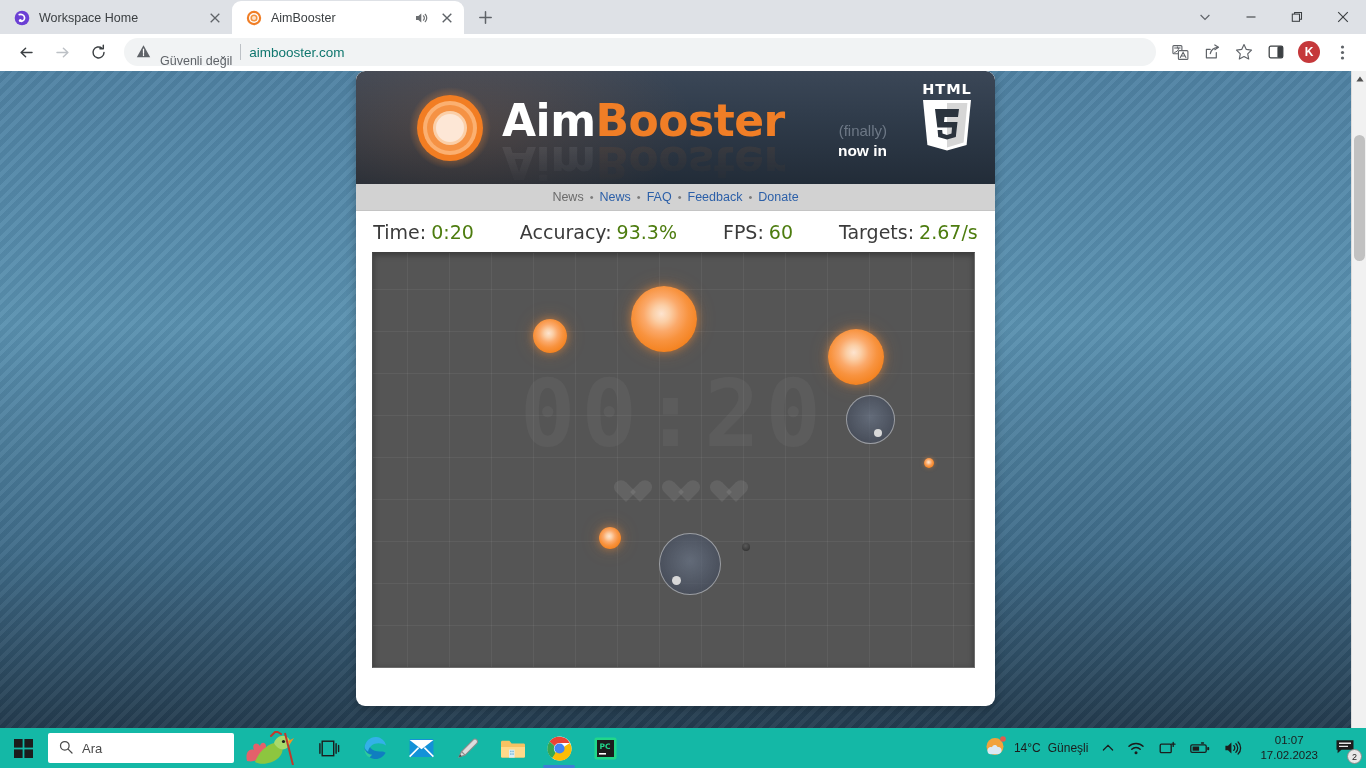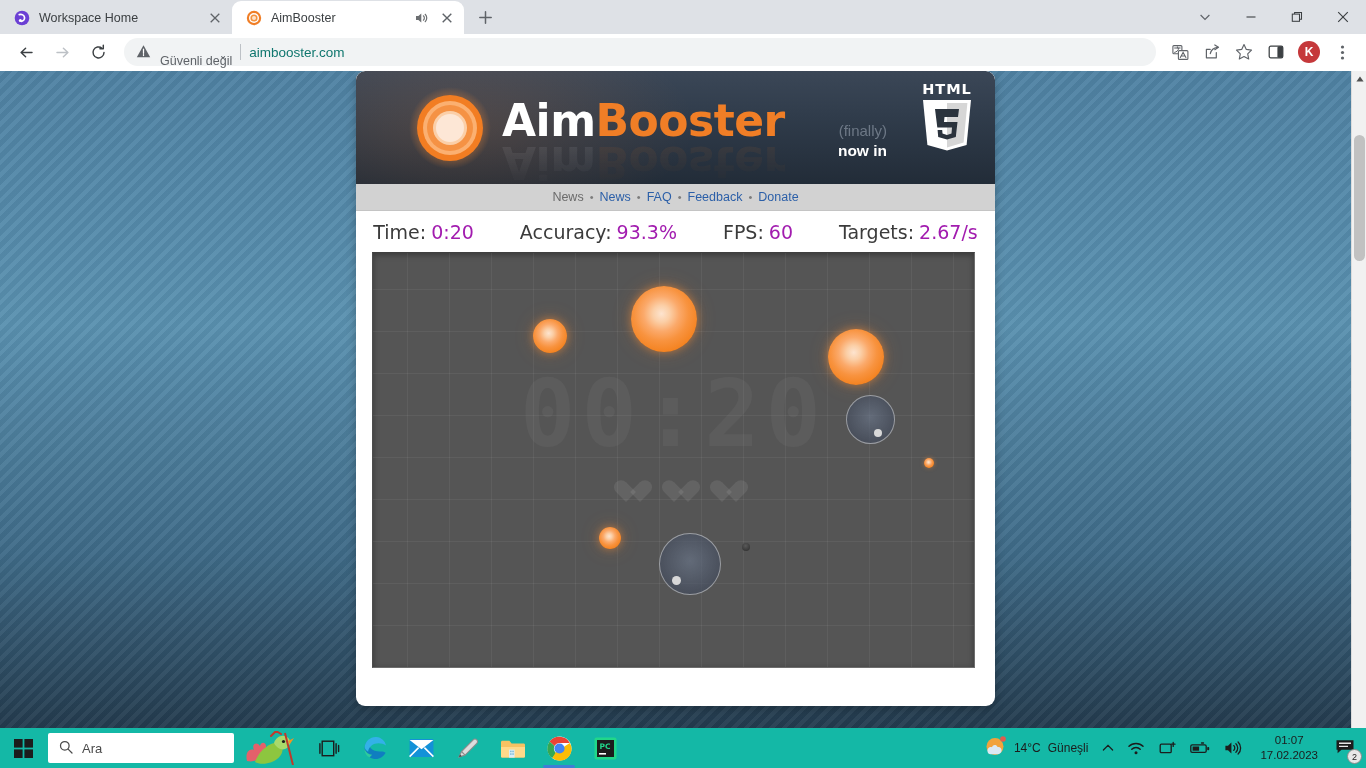--- a/index.html
+++ b/index.html
@@ -156,21 +156,21 @@
   .navbar a.current { color:#6b6b6b; }
   .navbar .dot { color:#7c7c7c; font-size:11px; }
 
   .stats {
     height:41px; width:639px; background:#ffffff;
     display:flex; align-items:center; justify-content:center;
     gap:46px; font-size:19px; color:#3b3b3b;
     font-family:"DejaVu Sans", sans-serif;
   }
   .stat-label { color:#3b3b3b; }
-  .stat-value { color:#a21caf; margin-left:5px;text-align:center; }
+  .stat-value { color:#4d7c0f; margin-left:5px;text-align:center; }
 
   .gamewrap {
     position:relative; width:639px; padding:0 16px; height:425px;
   }
   .canvas {
     position:relative; width:603px; height:416px;
     background:#555555;
     border:1px solid #6e6e6e;
     border-top-color:#3f3f3f;
     border-left-color:#4d4d4d;

